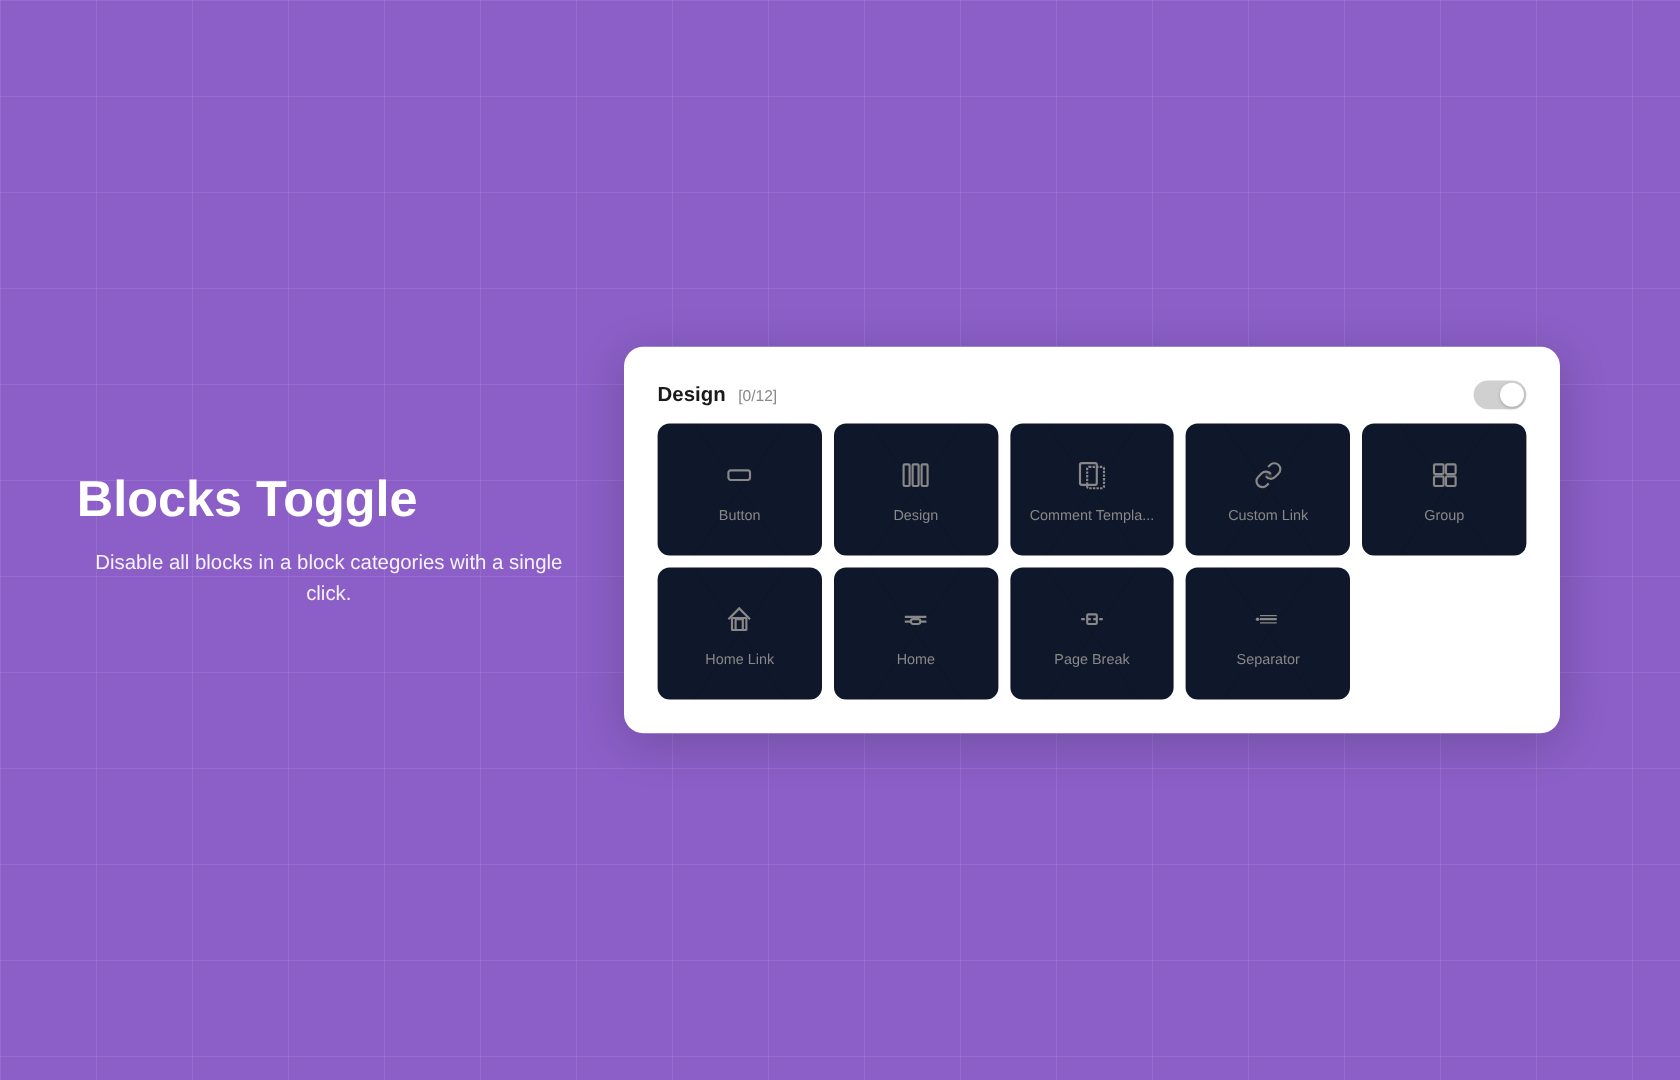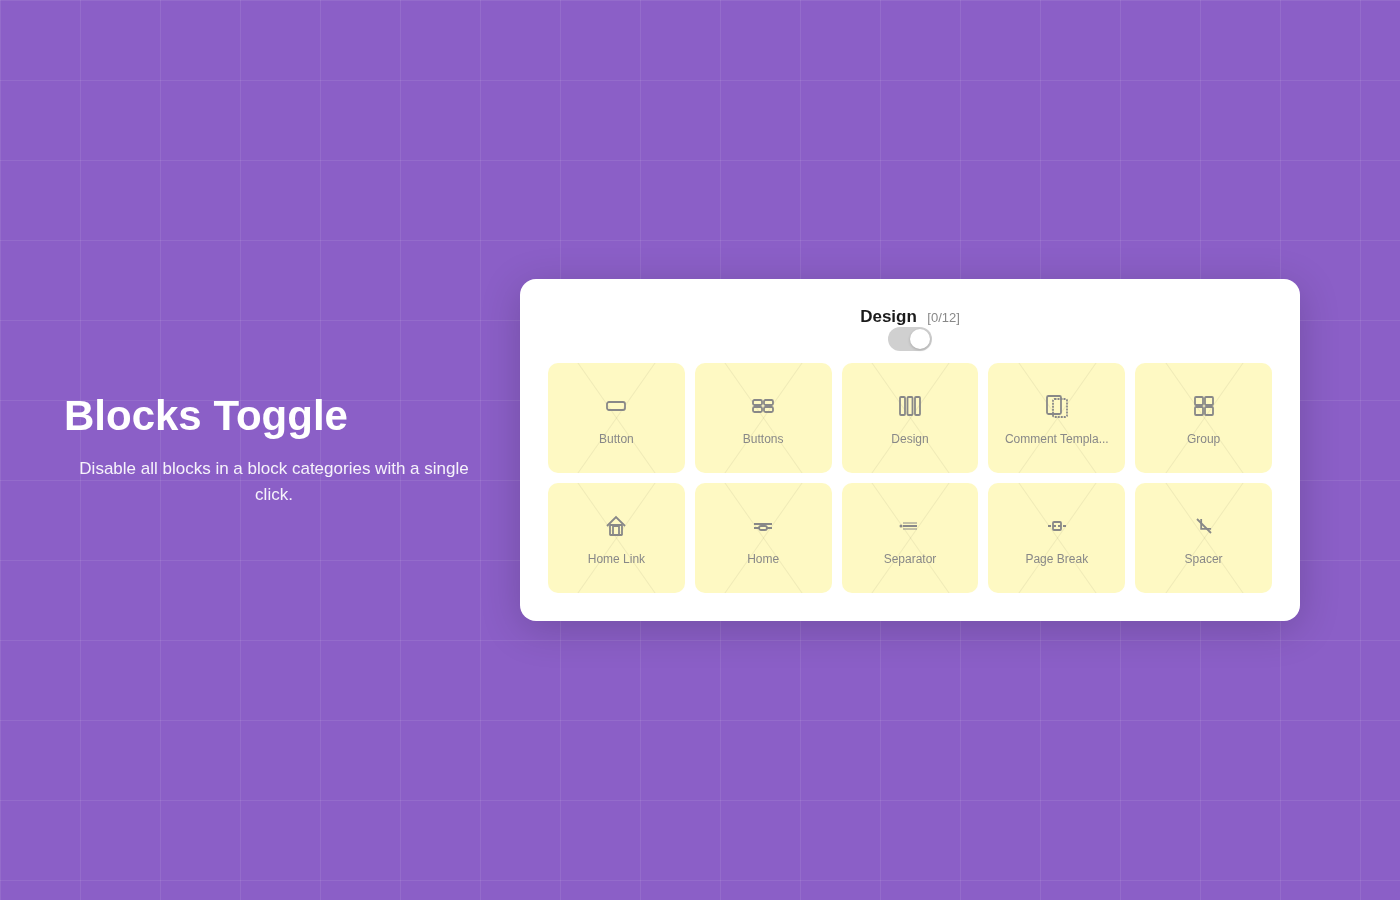--- a/index.html
+++ b/index.html
@@ -69,21 +69,20 @@
       border-radius: 16px;
       box-shadow: 0 8px 40px rgba(0,0,0,0.18);
       padding: 28px 28px 28px 28px;
     }
 
     .panel-header {
       display: flex;
       align-items: center;
       justify-content: space-between;
       margin-bottom: 12px;
-      flex-direction: column;
     }
 
     .panel-title {
       font-size: 17px;
       font-weight: 700;
       color: #1a1a1a;
     }
 
     .panel-count {
       font-size: 13px;
@@ -116,21 +115,21 @@
     }
 
     
     .blocks-grid {
       display: grid;
       grid-template-columns: repeat(5, 1fr);
       gap: 10px;
     }
 
     .block-item {
-      background: #fef9c3;
+      background: #0f172a;
       border-radius: 10px;
       display: flex;
       flex-direction: column;
       align-items: center;
       justify-content: center;
       padding: 22px 10px 18px;
       cursor: pointer;
       position: relative;
       overflow: hidden;
       min-height: 110px;
@@ -208,31 +207,20 @@
 
       <div class="block-item">
         <div class="block-icon">
           <svg class="icon-svg" viewBox="0 0 24 24">
             <rect x="3" y="8" width="18" height="8" rx="2"></rect>
           </svg>
         </div>
         <span class="block-label">Button</span>
       </div>
 
-      <div class="block-item">
-        <div class="block-icon">
-          <svg class="icon-svg" viewBox="0 0 24 24">
-            <rect x="2" y="6" width="9" height="5" rx="1.5"></rect>
-            <rect x="13" y="6" width="9" height="5" rx="1.5"></rect>
-            <rect x="2" y="13" width="9" height="5" rx="1.5"></rect>
-            <rect x="13" y="13" width="9" height="5" rx="1.5"></rect>
-          </svg>
-        </div>
-        <span class="block-label">Buttons</span>
-      </div>
 
 
       <div class="block-item">
         <div class="block-icon">
           <svg class="icon-svg" viewBox="0 0 24 24">
             <rect x="2" y="3" width="5" height="18" rx="1"></rect>
             <rect x="9.5" y="3" width="5" height="18" rx="1"></rect>
             <rect x="17" y="3" width="5" height="18" rx="1"></rect>
           </svg>
         </div>
@@ -242,20 +230,30 @@
       <div class="block-item">
         <div class="block-icon">
           <svg class="icon-svg" viewBox="0 0 24 24">
             <rect x="2" y="2" width="14" height="18" rx="1.5"></rect>
             <rect x="8" y="5" width="14" height="18" rx="1.5" stroke-dasharray="2 1"></rect>
           </svg>
         </div>
         <span class="block-label">Comment Templa...</span>
       </div>
 
+      <div class="block-item">
+        <div class="block-icon">
+          <svg class="icon-svg" viewBox="0 0 24 24">
+            <path d="M10 13a5 5 0 007.54.54l3-3a5 5 0 00-7.07-7.07l-1.72 1.71"></path>
+            <path d="M14 11a5 5 0 00-7.54-.54l-3 3a5 5 0 007.07 7.07l1.71-1.71"></path>
+            <circle cx="12" cy="12" r="3" fill="rgba(136,136,136,0.2)" stroke="none"></circle>
+          </svg>
+        </div>
+        <span class="block-label">Custom Link</span>
+      </div>
 
       <div class="block-item">
         <div class="block-icon">
           <svg class="icon-svg" viewBox="0 0 24 24">
             <rect x="3" y="3" width="8" height="8" rx="1"></rect>
             <rect x="13" y="3" width="8" height="8" rx="1"></rect>
             <rect x="3" y="13" width="8" height="8" rx="1"></rect>
             <rect x="13" y="13" width="8" height="8" rx="1"></rect>
           </svg>
         </div>
@@ -281,44 +279,35 @@
             <line x1="16" y1="14" x2="21" y2="14"></line>
             <rect x="8" y="12" width="8" height="4" rx="2"></rect>
           </svg>
         </div>
         <span class="block-label">Home</span>
       </div>
 
       <div class="block-item">
         <div class="block-icon">
           <svg class="icon-svg" viewBox="0 0 24 24">
+            <line x1="3" y1="12" x2="21" y2="12" stroke-dasharray="3 2"></line>
+            <rect x="8" y="8" width="8" height="8" rx="1"></rect>
+          </svg>
+        </div>
+        <span class="block-label">Page Break</span>
+      </div>
+
+      <div class="block-item">
+        <div class="block-icon">
+          <svg class="icon-svg" viewBox="0 0 24 24">
             <line x1="5" y1="12" x2="19" y2="12"></line>
             <line x1="3" y1="12" x2="3" y2="12" stroke-linecap="round" stroke-width="3"></line>
             <path d="M5 9h14M5 15h14" stroke-width="1"></path>
           </svg>
         </div>
         <span class="block-label">Separator</span>
       </div>
 
-      <div class="block-item">
-        <div class="block-icon">
-          <svg class="icon-svg" viewBox="0 0 24 24">
-            <line x1="3" y1="12" x2="21" y2="12" stroke-dasharray="3 2"></line>
-            <rect x="8" y="8" width="8" height="8" rx="1"></rect>
-          </svg>
-        </div>
-        <span class="block-label">Page Break</span>
-      </div>
-
-      <div class="block-item">
-        <div class="block-icon">
-          <svg class="icon-svg" viewBox="0 0 24 24">
-            <polyline points="5 9 12 16 19 9" transform="rotate(45 12 12)"></polyline>
-            <line x1="5" y1="5" x2="19" y2="19"></line>
-          </svg>
-        </div>
-        <span class="block-label">Spacer</span>
-      </div>
 
     </div>
   </div>
 
 </div>
 
 </body></html>

